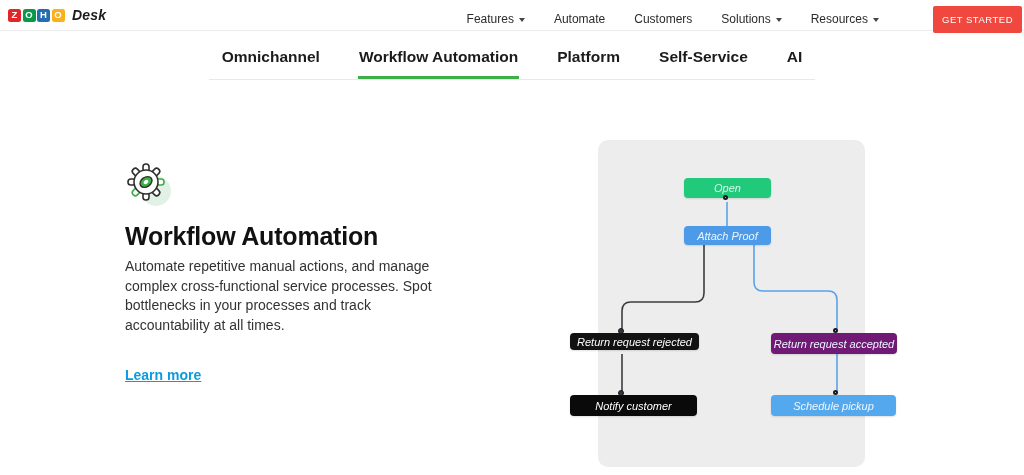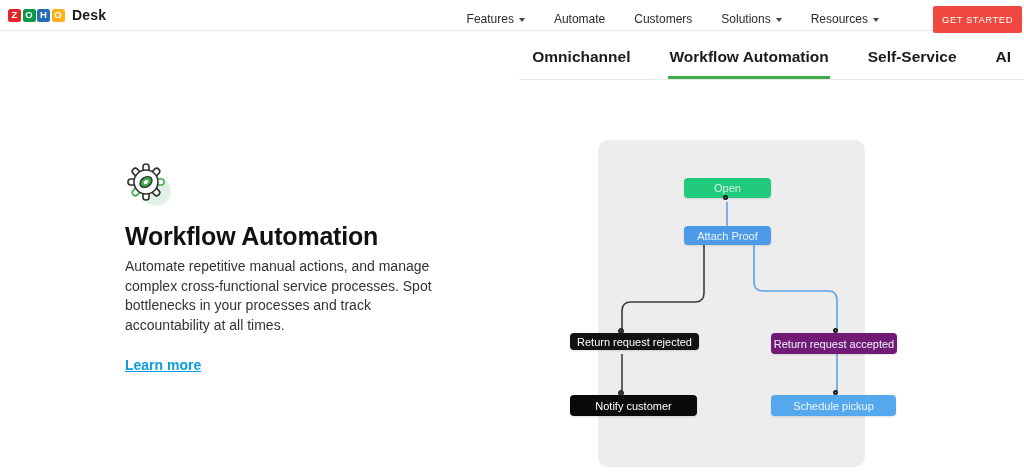--- a/index.html
+++ b/index.html
@@ -6,45 +6,45 @@
   html,body { width:1024px; height:475px; background:#fff;
     font-family:"Liberation Sans", sans-serif; color:#1a1a1a; overflow:hidden; }
   .page { position:relative; width:1024px; height:475px; }
 
   
   .top-header { position:absolute; left:0; top:0; width:1024px; height:31px;
     border-bottom:1px solid #ebebeb; display:flex; align-items:center; padding:0 2px 0 8px; background:#fff; }
   .logo { display:flex; align-items:center; gap:1.5px; cursor:pointer; }
   .tile { width:13px; height:13px; border-radius:2.5px; color:#fff; font-size:9.5px; font-weight:700;
     display:flex; align-items:center; justify-content:center; line-height:1; }
-  .logo-product { font-size:14px; font-weight:700; color:#1b1b1b; margin-left:6px; letter-spacing:.2px; }
+  .logo-product { font-size:14px; font-weight:700; color:#1b1b1b; margin-left:6px; letter-spacing:.2px;font-style:italic; }
   .top-nav { margin-left:auto; display:flex; align-items:center; gap:29px;margin-top:8px; }
   .nav-item { font-size:12px; color:#2b2b2b; text-decoration:none; cursor:pointer; white-space:nowrap; }
   .caret { display:inline-block; width:0; height:0; border-left:3.5px solid transparent;
     border-right:3.5px solid transparent; border-top:4px solid #444; margin-left:5px; vertical-align:1px; }
   .cta-btn { margin-left:25px; background:#f0483f; color:#fff; font-size:9.5px; font-weight:400;
     letter-spacing:.5px; padding:8px 9px; border-radius:2px; text-decoration:none; cursor:pointer; white-space:nowrap; }
 
   
-  .tabs-row { position:absolute; left:0; top:38px; width:1024px; display:flex; justify-content:flex-end; }
+  .tabs-row { position:absolute; left:0; top:38px; width:1024px; display:flex; justify-content:center; }
   .tabs { display:inline-flex; gap:37px; border-bottom:1px solid #e9e9e9; padding:0 12px; }
   .tab { font-size:15.5px; font-weight:600; color:#1b1b1b; text-decoration:none; cursor:pointer;
     padding:10px 1px 13px; white-space:nowrap; }
   .tab.active { font-weight:700; box-shadow: inset 0 -3px 0 #3eae49; }
 
   
   .intro { position:absolute; left:125px; top:158px; width:340px; }
   .gear-wrap { width:48px; height:52px; }
   .intro h1 { font-size:25px; font-weight:700; color:#111; margin-top:12px; letter-spacing:-.2px; }
   .intro p { margin-top:6px; font-size:14px; line-height:1.4; color:#333; width:330px; }
-  .learn-more { display:inline-block; margin-top:22px; font-size:14px; font-weight:600;
+  .learn-more { display:inline-block; margin-top:32px; font-size:14px; font-weight:600;
     color:#0a9be0; text-decoration:underline; cursor:pointer; }
 
   
-  .diagram { position:absolute; left:560px; top:130px; width:360px; height:345px; }
+  .diagram { position:absolute; left:560px; top:130px; width:360px; height:345px;font-style:italic; }
   .panel { position:absolute; left:38px; top:10px; width:267px; height:327px;
     background:#ededed; border-radius:10px; }
   .edges { position:absolute; left:0; top:0; width:360px; height:345px; pointer-events:none; }
   .node { position:absolute; border-radius:4px; color:#fff; font-size:11px;
     display:flex; align-items:center; justify-content:center; white-space:nowrap; cursor:pointer;
     box-shadow:0 1px 2px rgba(0,0,0,.12); }
   .n-open     { left:124px; top:48px;  width:87px;  height:20px; background:#21c97a; color:#d9f7e8; }
   .n-attach   { left:124px; top:96px;  width:87px;  height:19px; background:#4d9ae9; color:#eaf4ff; }
   .n-rejected { left:10px;  top:203px; width:129px; height:17px; background:#121212; }
   .n-accepted { left:211px; top:203px; width:126px; height:21px; background:#701a75; color:#eef7ff; }
@@ -74,20 +74,21 @@
       <a class="nav-item"><span>Solutions</span><i class="caret"></i></a>
       <a class="nav-item"><span>Resources</span><i class="caret"></i></a>
       <a class="cta-btn">GET STARTED</a>
     </nav>
   </header>
 
   <div class="tabs-row">
     <div class="tabs">
       <a class="tab">Omnichannel</a>
       <a class="tab active">Workflow Automation</a>
+      <a class="tab">Platform</a>
       <a class="tab">Self-Service</a>
       <a class="tab">AI</a>
     </div>
   </div>
 
   <section class="intro">
     <div class="gear-wrap">
       <svg width="48" height="52" viewBox="0 0 48 52">
         <circle cx="31" cy="33" r="15" fill="#e2f1e5"></circle>
         <g transform="translate(21,24)">

